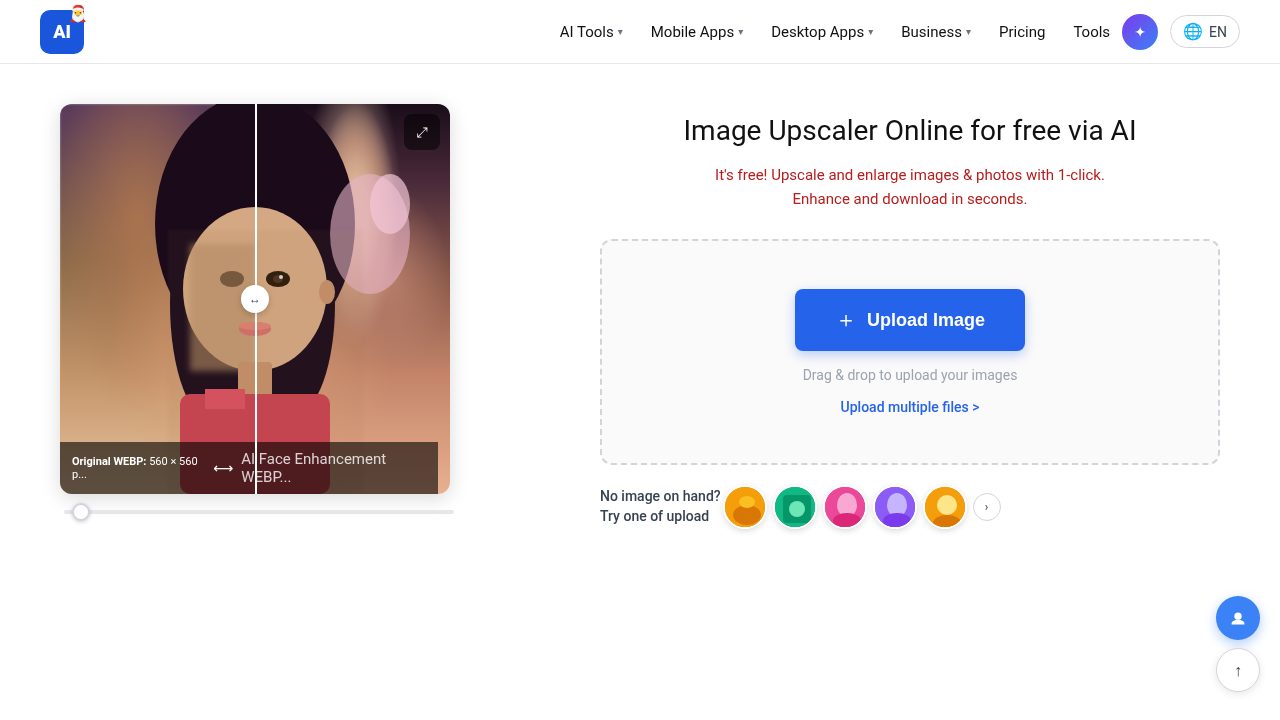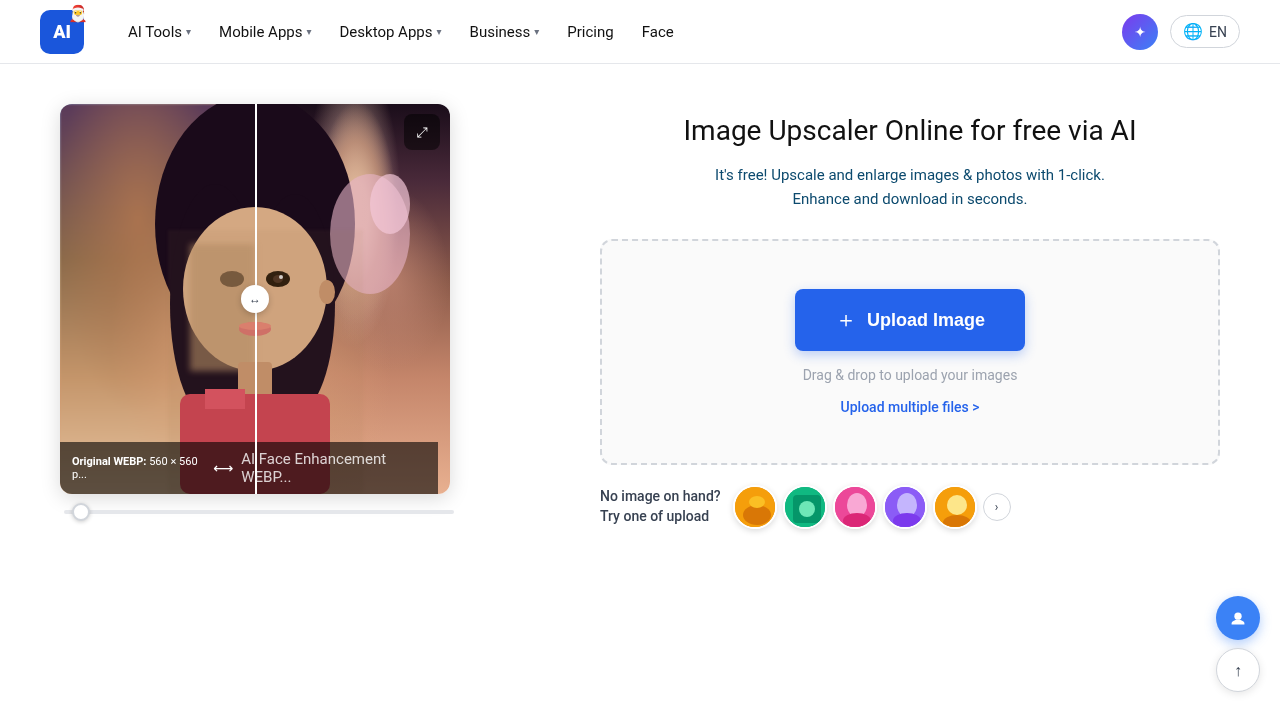--- a/index.html
+++ b/index.html
@@ -13,21 +13,21 @@
     .logo { display: flex; align-items: center; margin-right: 32px; }
     .logo-img {
       width: 44px; height: 44px; background: #1a56db; border-radius: 10px;
       display: flex; align-items: center; justify-content: center;
       font-weight: 900; font-size: 18px; color: #fff; position: relative;
     }
     .logo-hat {
       position: absolute; top: -6px; right: -4px;
       font-size: 16px;
     }
-    .nav-items { display: flex; align-items: center; gap: 4px; flex: 1; }
+    .nav-items { display: flex; align-items: center; gap: 4px; flex: 1; justify-content: flex-end; }
     .nav-item {
       display: flex; align-items: center; gap: 4px; padding: 8px 12px;
       font-size: 15px; color: #111; cursor: pointer; border-radius: 8px;
       white-space: nowrap;
     }
     .nav-item .chevron { font-size: 10px; color: #6b7280; }
     .nav-right { display: flex; align-items: center; gap: 12px; }
     .try-btn {
       width: 36px; height: 36px; border-radius: 50%; background: linear-gradient(135deg, #7c3aed, #3b82f6);
       display: flex; align-items: center; justify-content: center; cursor: pointer;
@@ -117,21 +117,21 @@
       position: absolute; left: 8px; top: 50%; transform: translateY(-50%);
       width: 18px; height: 18px; background: #fff; border-radius: 50%;
       border: 2px solid #d1d5db; box-shadow: 0 1px 4px rgba(0,0,0,0.2);
     }
 
     
     .right-panel { flex: 1; padding-top: 10px; }
     .hero-title {
       font-size: 28px; font-weight: 400; color: #111; text-align: center; margin-bottom: 16px;
     }
-    .hero-subtitle { text-align: center; font-size: 15px; color: #0c4a6e; line-height: 1.6; margin-bottom: 28px; }
+    .hero-subtitle { text-align: center; font-size: 15px; color: #b91c1c; line-height: 1.6; margin-bottom: 28px; }
 
     
     .upload-box {
       border: 2px dashed #d1d5db; border-radius: 12px; padding: 48px 24px;
       display: flex; flex-direction: column; align-items: center; gap: 16px;
       background: #fafafa; cursor: pointer;
     }
     .upload-btn {
       display: flex; align-items: center; gap: 10px;
       background: #2563eb; color: #fff; border: none; border-radius: 8px;
@@ -139,21 +139,21 @@
       box-shadow: 0 4px 12px rgba(37,99,235,0.3);
     }
     .upload-btn-icon { font-size: 22px; font-weight: 300; }
     .upload-hint { font-size: 14px; color: #9ca3af; }
     .upload-multiple {
       font-size: 14px; color: #2563eb; text-decoration: none; cursor: pointer;
       font-weight: 500;
     }
 
     
-    .try-samples { display: flex; align-items: center; gap: 12px; margin-top: 20px; }
+    .try-samples { display: flex; align-items: center; gap: 2px; margin-top: 20px; }
     .try-samples-label { font-size: 14px; color: #374151; font-weight: 500; line-height: 1.4; }
     .sample-images { display: flex; gap: 6px; align-items: center; }
     .sample-thumb {
       width: 44px; height: 44px; border-radius: 50%; overflow: hidden; cursor: pointer;
       border: 2px solid #fff; box-shadow: 0 2px 6px rgba(0,0,0,0.15);
     }
     .sample-thumb-1 { background: linear-gradient(135deg, #f59e0b, #d97706); }
     .sample-thumb-2 { background: linear-gradient(135deg, #10b981, #059669); }
     .sample-thumb-3 { background: linear-gradient(135deg, #ec4899, #db2777); }
     .sample-thumb-4 { background: linear-gradient(135deg, #8b5cf6, #7c3aed); }
@@ -198,21 +198,21 @@
       <span class="chevron">▾</span>
     </div>
     <div class="nav-item">
       <span>Business</span>
       <span class="chevron">▾</span>
     </div>
     <div class="nav-item">
       <span>Pricing</span>
     </div>
     <div class="nav-item">
-      <span>Face</span>
+      <span>Tools</span>
     </div>
   </div>
   <div class="nav-right">
     <div class="try-btn"></div>
     <div class="lang-btn">
       <span class="lang-icon">🌐</span>
       <span>EN</span>
     </div>
   </div>
 </nav>

